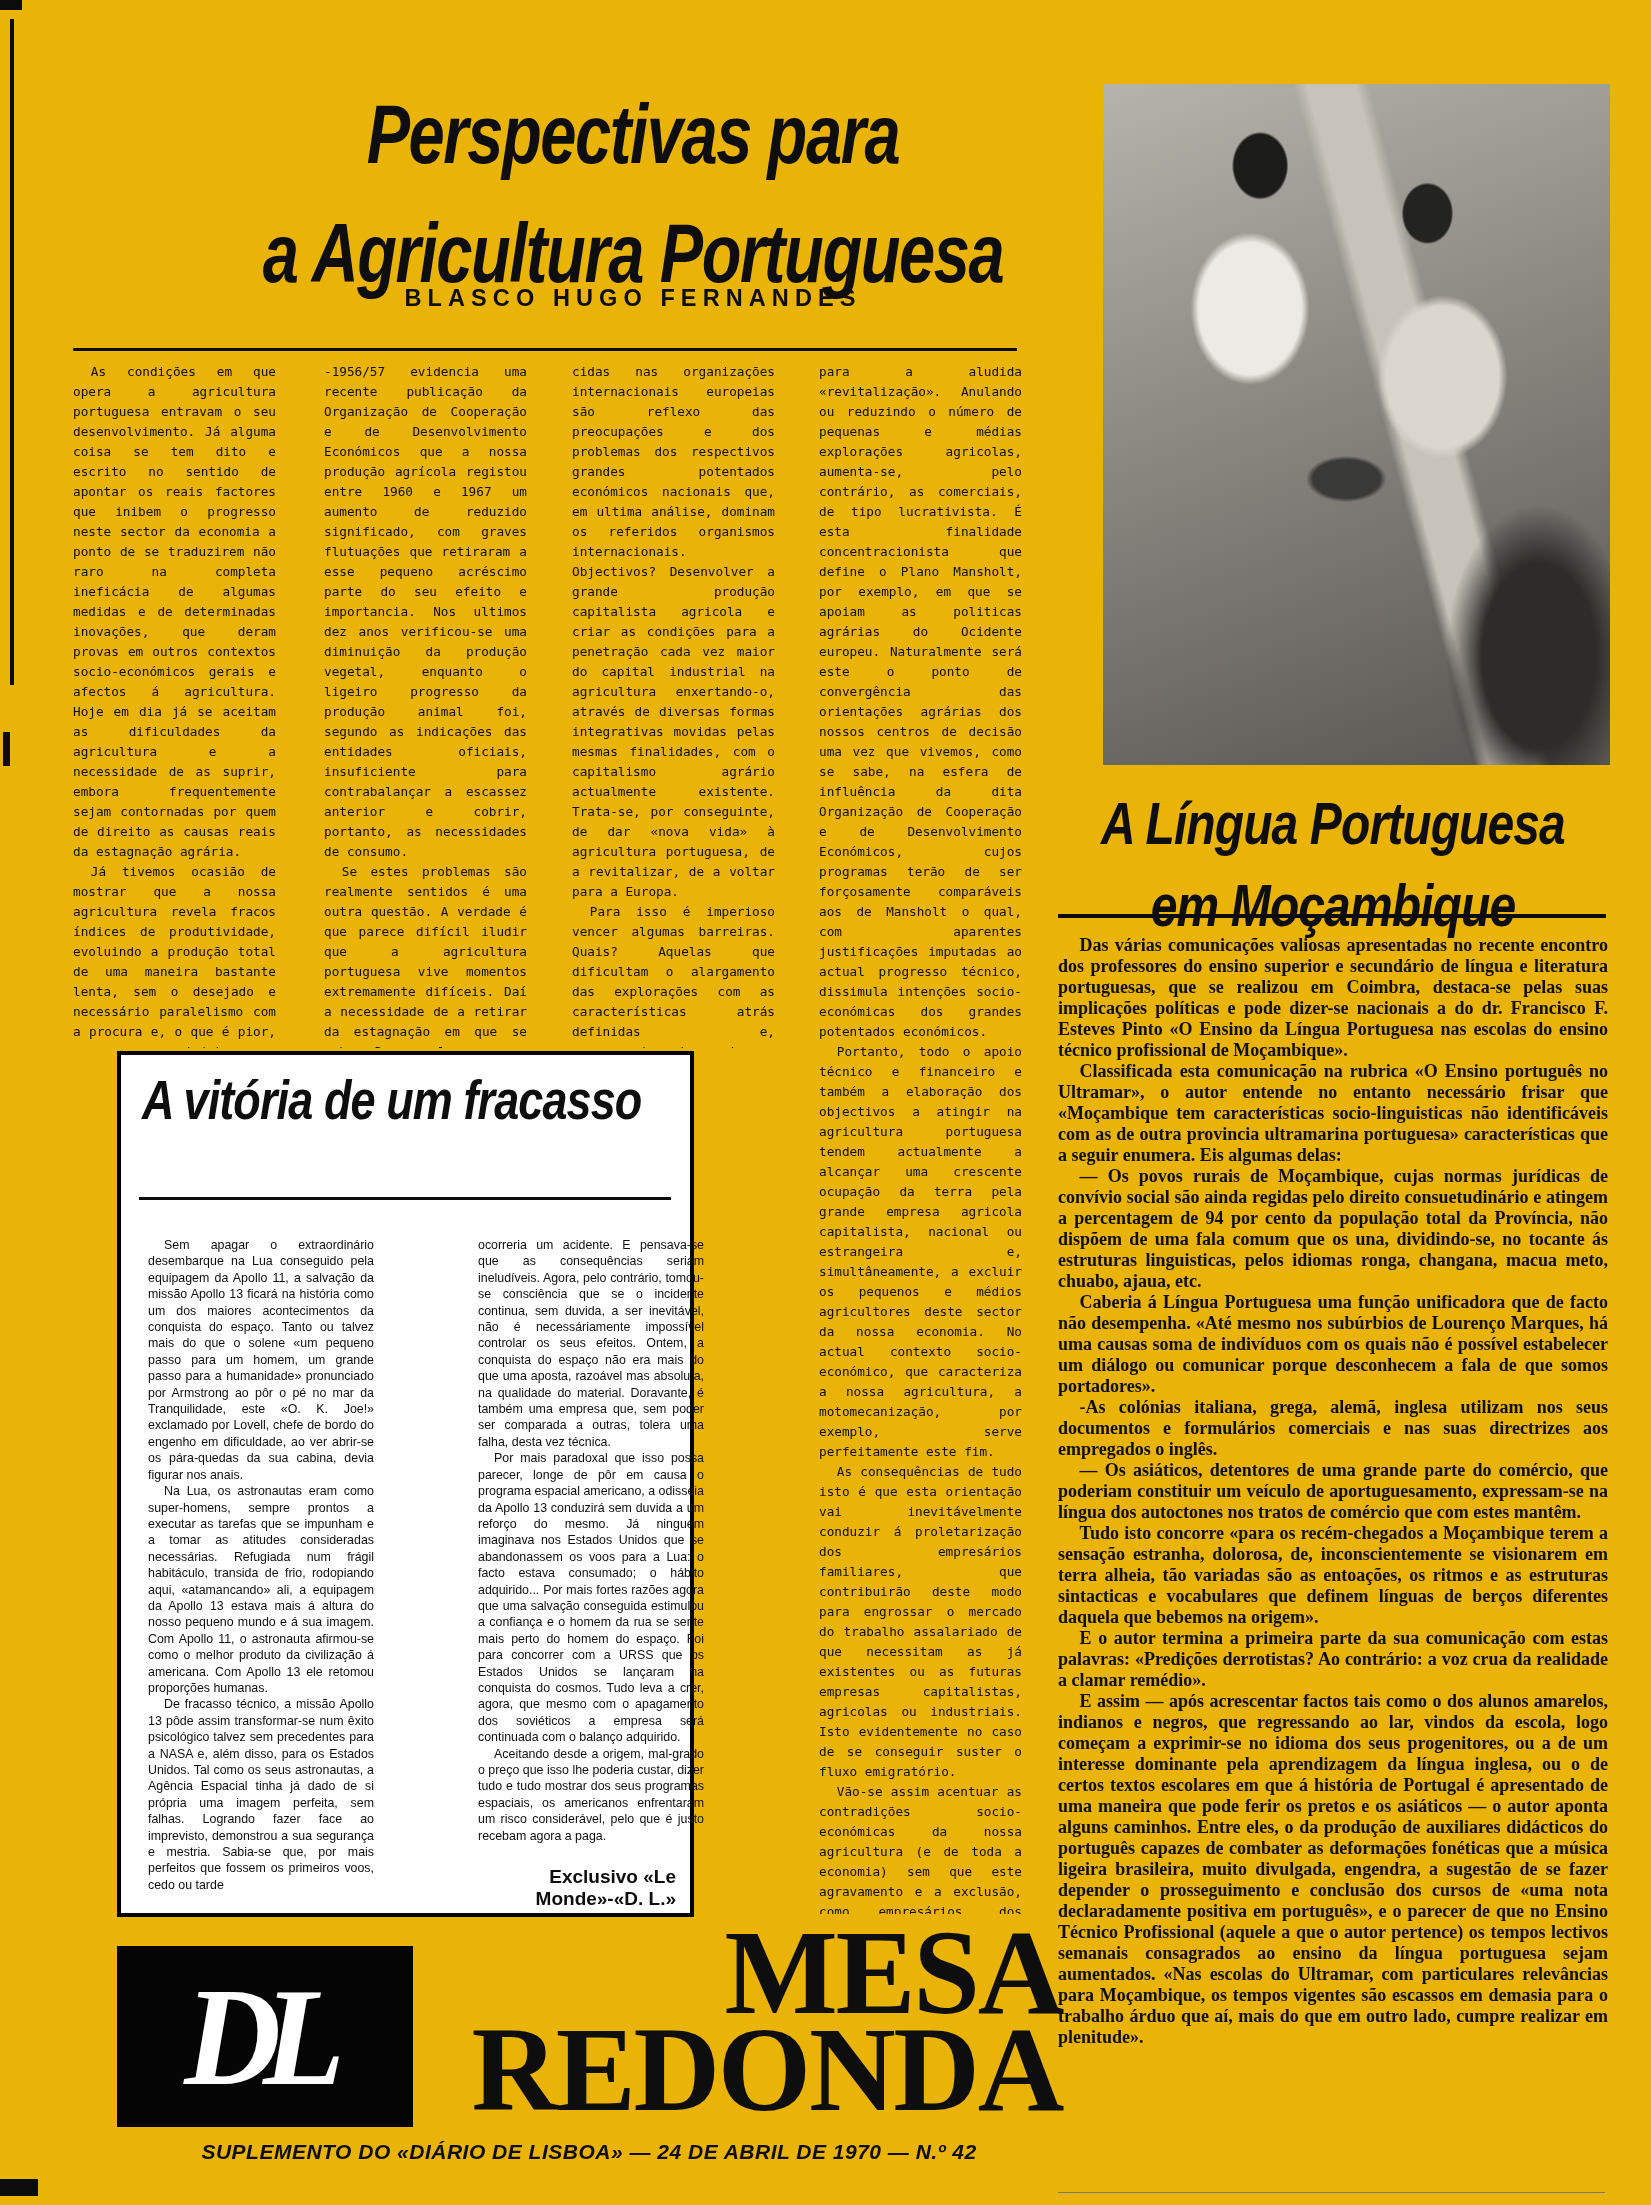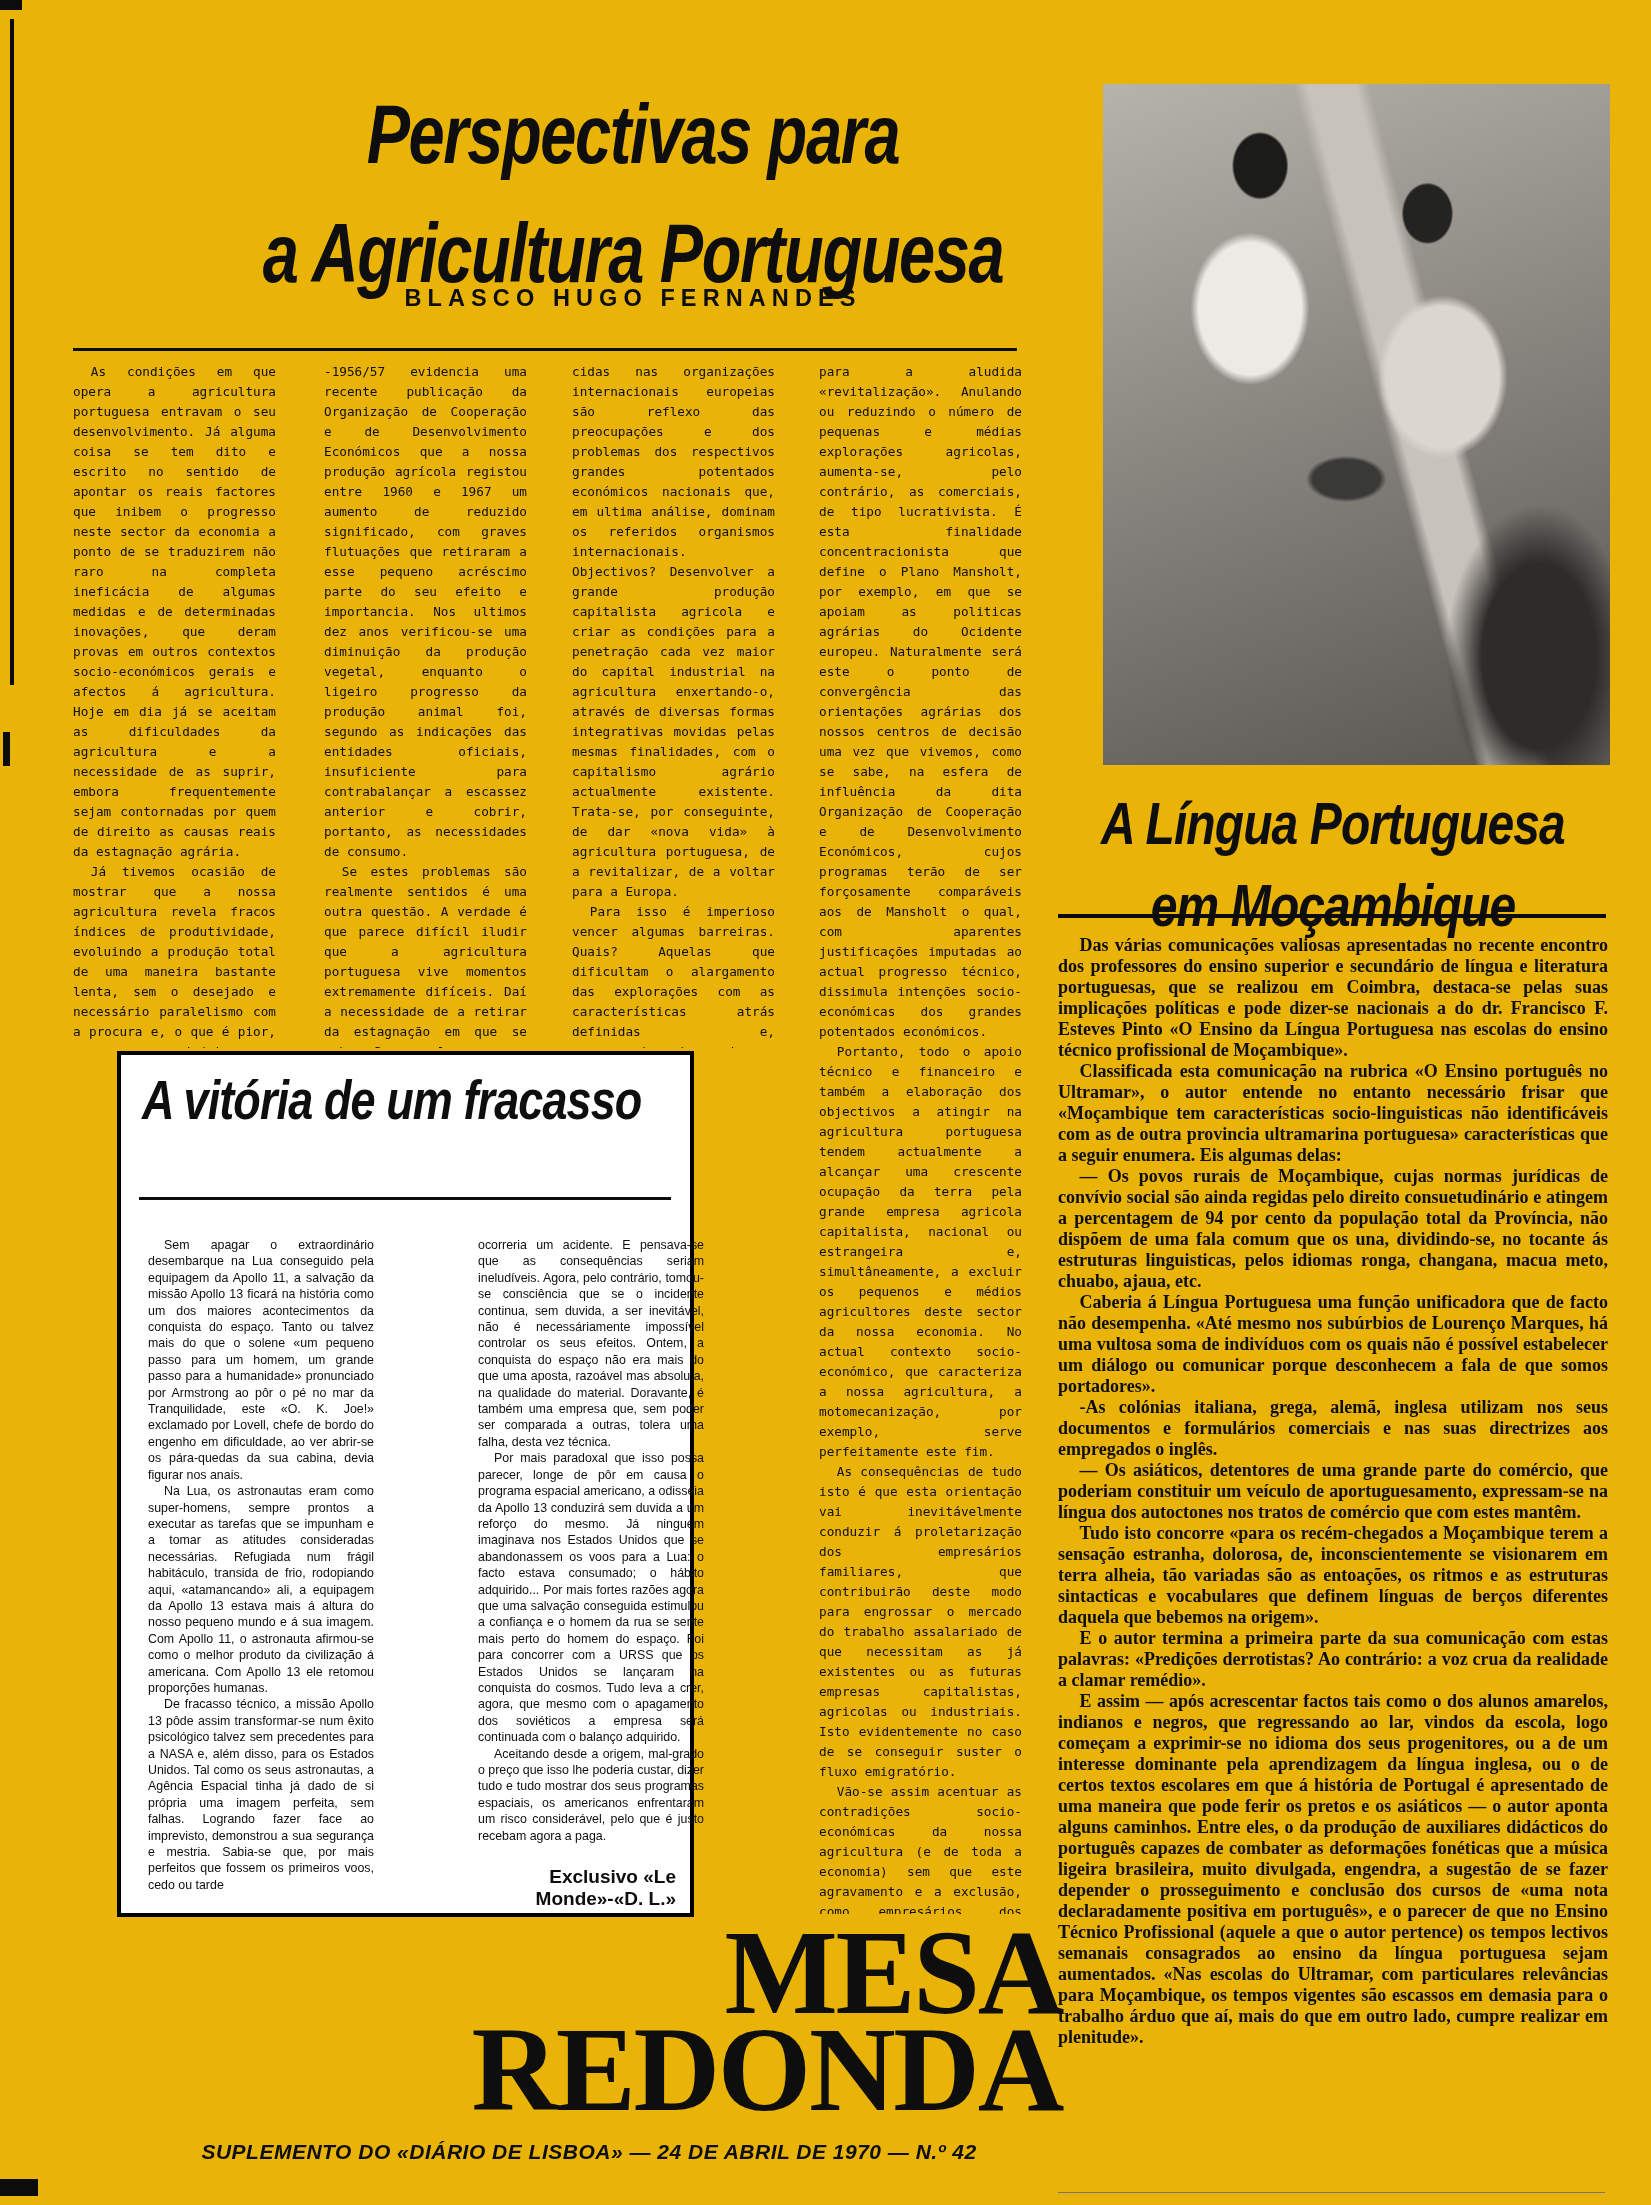--- a/index.html
+++ b/index.html
@@ -130,29 +130,32 @@
 
   <h2 class="abs" id="moz-title" style="margin:0;">
     <span>A Língua Portuguesa</span>
     <span>em Moçambique</span>
   </h2>
   <div class="abs ink" id="moz-rule"></div>
   <div class="abs" id="moz-text">
       <p>Das várias comunicações valiosas apresentadas no recente encontro dos professores do ensino superior e secundário de língua e literatura portuguesas, que se realizou em Coimbra, destaca-se pelas suas implicações políticas e pode dizer-se nacionais a do dr. Francisco F. Esteves Pinto «O Ensino da Língua Portuguesa nas escolas do ensino técnico profissional de Moçambique».</p>
       <p>Classificada esta comunicação na rubrica «O Ensino português no Ultramar», o autor entende no entanto necessário frisar que «Moçambique tem características socio-linguisticas não identificáveis com as de outra provincia ultramarina portuguesa» características que a seguir enumera. Eis algumas delas:</p>
       <p>— Os povos rurais de Moçambique, cujas normas jurídicas de convívio social são ainda regidas pelo direito consuetudinário e atingem a percentagem de 94 por cento da população total da Província, não dispõem de uma fala comum que os una, dividindo-se, no tocante ás estruturas linguisticas, pelos idiomas ronga, changana, macua meto, chuabo, ajaua, etc.</p>
-      <p>Caberia á Língua Portuguesa uma função unificadora que de facto não desempenha. «Até mesmo nos subúrbios de Lourenço Marques, há uma vultosa soma de indivíduos com os quais não é possível estabelecer um diálogo ou comunicar porque desconhecem a fala de que somos portadores».</p>
+      <p>Caberia á Língua Portuguesa uma função unificadora que de facto não desempenha. «Até mesmo nos subúrbios de Lourenço Marques, há uma causas soma de indivíduos com os quais não é possível estabelecer um diálogo ou comunicar porque desconhecem a fala de que somos portadores».</p>
       <p>-As colónias italiana, grega, alemã, inglesa utilizam nos seus documentos e formulários comerciais e nas suas directrizes aos empregados o inglês.</p>
       <p>— Os asiáticos, detentores de uma grande parte do comércio, que poderiam constituir um veículo de aportuguesamento, expressam-se na língua dos autoctones nos tratos de comércio que com estes mantêm.</p>
       <p>Tudo isto concorre «para os recém-chegados a Moçambique terem a sensação estranha, dolorosa, de, inconscientemente se visionarem em terra alheia, tão variadas são as entoações, os ritmos e as estruturas sintacticas e vocabulares que definem línguas de berços diferentes daquela que bebemos na origem».</p>
       <p>E o autor termina a primeira parte da sua comunicação com estas palavras: «Predições derrotistas? Ao contrário: a voz crua da realidade a clamar remédio».</p>
       <p>E assim — após acrescentar factos tais como o dos alunos amarelos, indianos e negros, que regressando ao lar, vindos da escola, logo começam a exprimir-se no idioma dos seus progenitores, ou a de um interesse dominante pela aprendizagem da língua inglesa, ou o de certos textos escolares em que á história de Portugal é apresentado de uma maneira que pode ferir os pretos e os asiáticos — o autor aponta alguns caminhos. Entre eles, o da produção de auxiliares didácticos do português capazes de combater as deformações fonéticas que a música ligeira brasileira, muito divulgada, engendra, a sugestão de se fazer depender o prosseguimento e conclusão dos cursos de «uma nota declaradamente positiva em português», e o parecer de que no Ensino Técnico Profissional (aquele a que o autor pertence) os tempos lectivos semanais consagrados ao ensino da língua portuguesa sejam aumentados. «Nas escolas do Ultramar, com particulares relevâncias para Moçambique, os tempos vigentes são escassos em demasia para o trabalho árduo que aí, mais do que em outro lado, cumpre realizar em plenitude».</p>
     </div>
   <div class="abs" id="moz-endrule"></div>
 
+  <div class="abs" id="dl-logo">
+    <span>DL</span>
+  </div>
   <div class="abs" id="banner">
     <span>MESA</span>
     <span>REDONDA</span>
   </div>
   <div class="abs" id="footer">SUPLEMENTO DO «DIÁRIO DE LISBOA» — 24 DE ABRIL DE 1970 — N.º 42</div>
 
 </div>
 
 
 </body></html>

